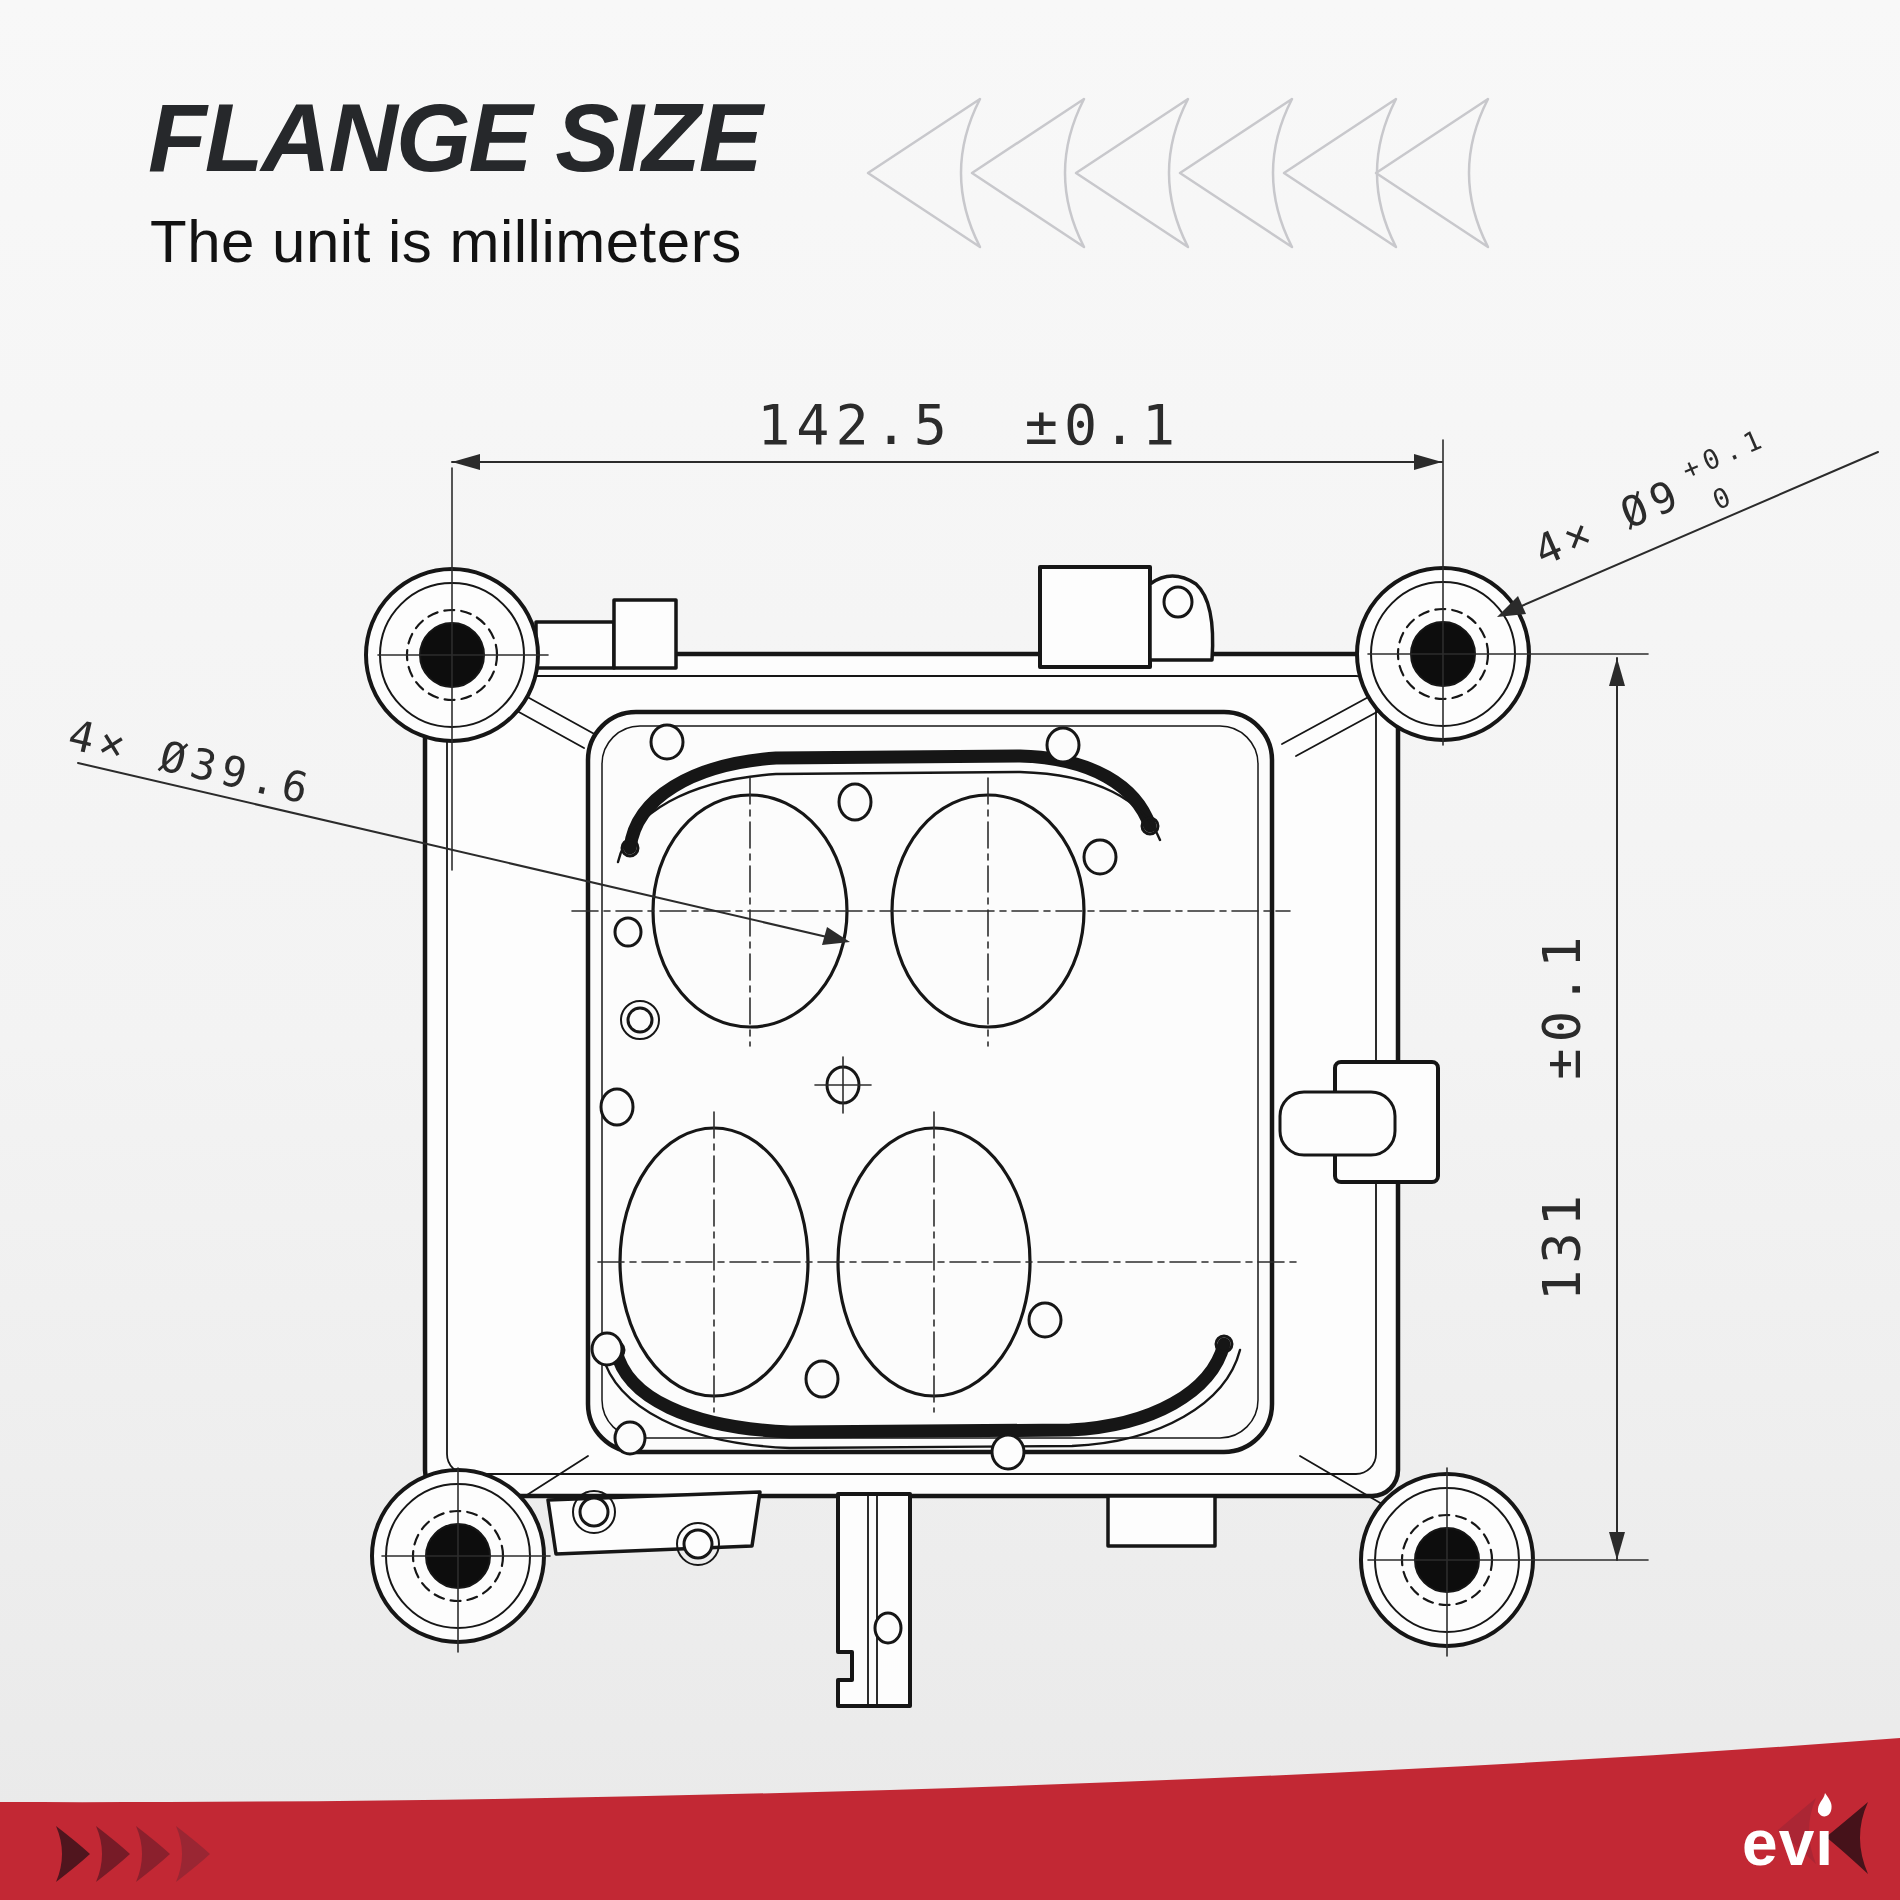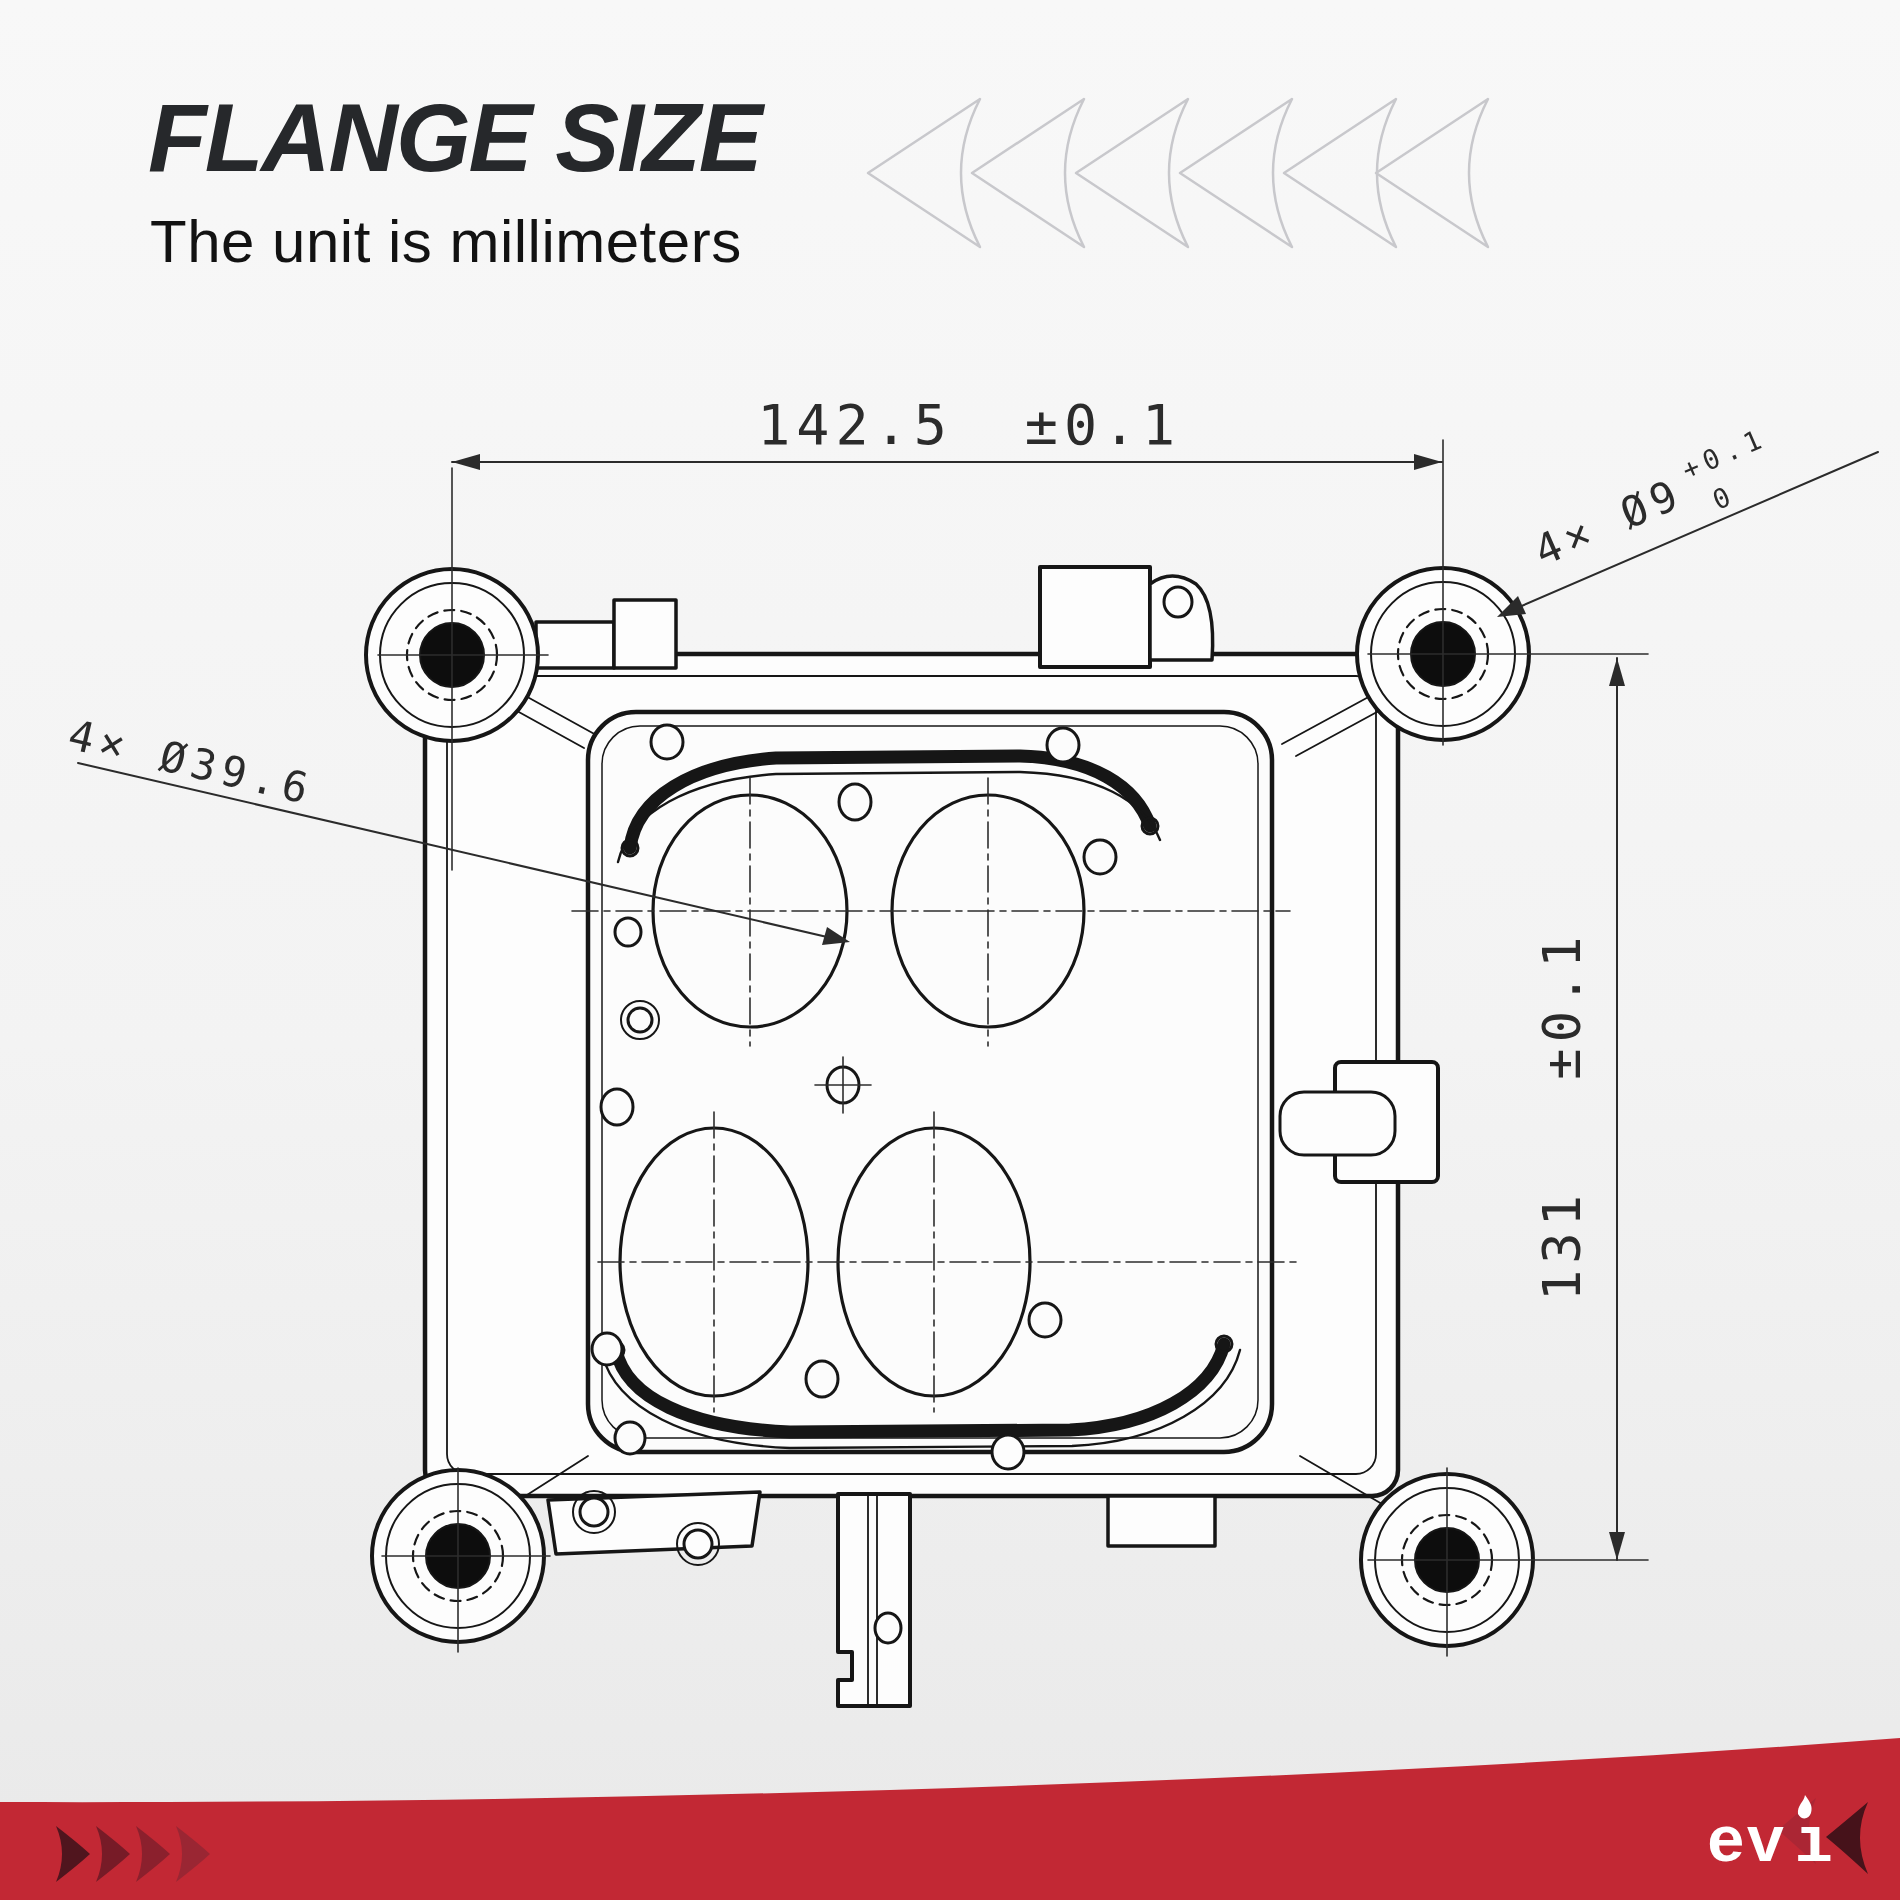--- a/index.html
+++ b/index.html
@@ -17,22 +17,22 @@
   .hdr p{
     margin:18px 0 0 2px;font-size:60px;font-weight:400;color:#121212;letter-spacing:0.5px;
   }
   svg text.cad{
     font-family:"DejaVu Sans Mono","Liberation Mono",monospace;
     fill:#2b2b2b;letter-spacing:6px;
   }
   .footer-band{position:absolute;left:0;bottom:0;width:1900px;height:170px;}
   .brand{
     position:absolute;right:66px;bottom:20px;display:flex;align-items:flex-start;
-    font-family:Liberation Mono, monospace;
-    font-weight:800;font-size:64px;color:#ffffff;letter-spacing:1px;z-index:3;gap:9px;
+    font-family:Liberation Sans, sans-serif;
+    font-weight:800;font-size:64px;color:#ffffff;letter-spacing:1px;z-index:3;
   }
   .brand .iwrap{position:relative;display:inline-block;}
   .brand .flame{position:absolute;left:1px;top:-14px;}
   .brand-chevrons{position:absolute;right:18px;bottom:18px;z-index:2;}
 </style>
 </head>
 <body>
 
 <div class="page">
 

